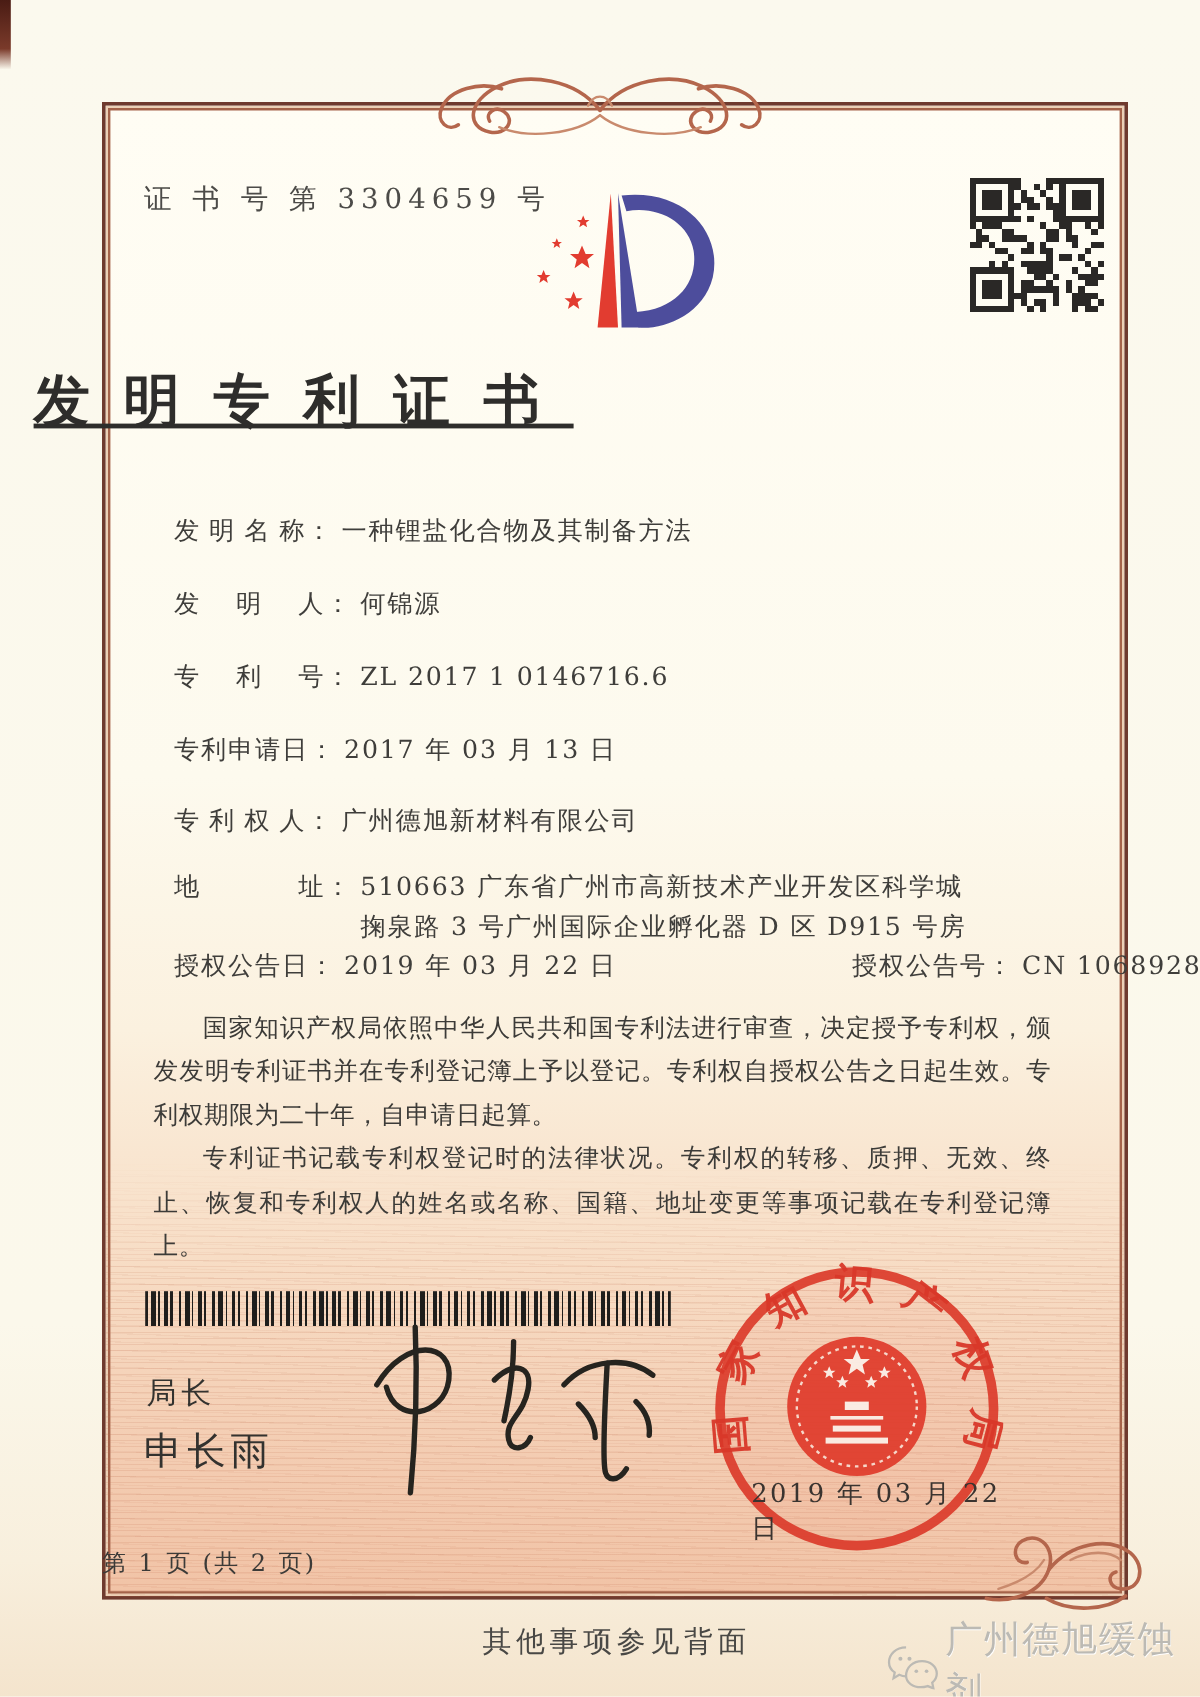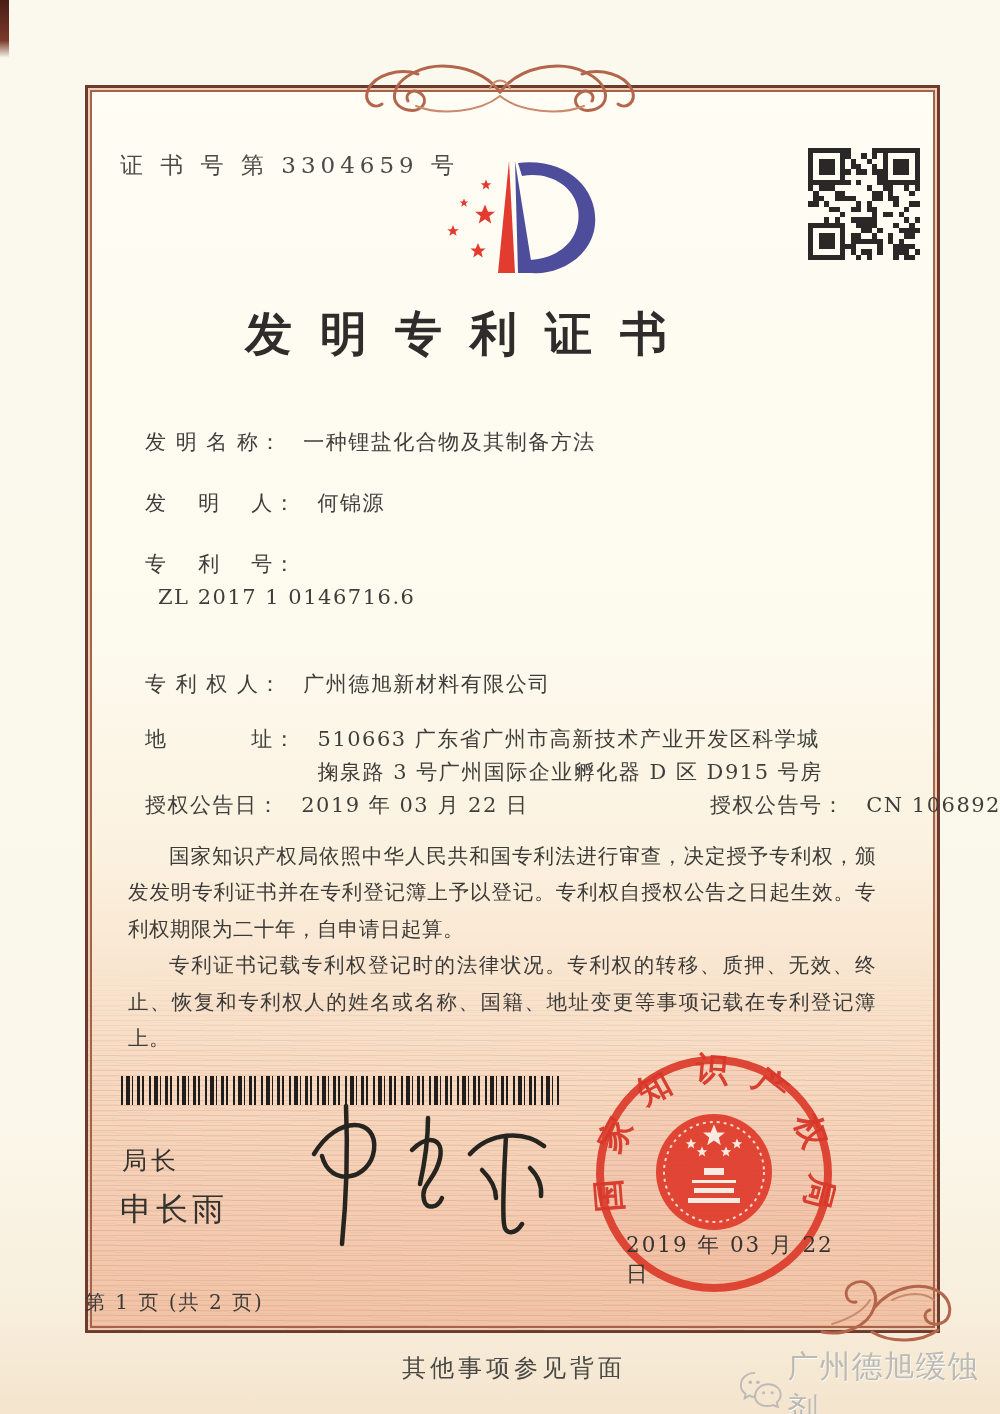--- a/index.html
+++ b/index.html
@@ -36,28 +36,28 @@
   .ornament { position:absolute; pointer-events:none; }
 
   .cert-no {
     position:absolute; left:120px; top:150px;
     font-size:23px; letter-spacing:5px; color:#4c4b48;
   }
   .logo { position:absolute; left:422px; top:143px; width:200px; height:160px; }
   .qr   { position:absolute; left:808px; top:148px; width:112px; height:112px; }
 
   .title {
-    position:absolute; left:0; top:303px; width:912px; text-align:center;
-    font-size:47px; font-weight:600; color:#2e2d2b; letter-spacing:28px; text-indent:28px;
+    position:absolute; left:0; top:303px; width:912px; text-align:left;
+    font-size:47px; font-weight:600; color:#2e2d2b; letter-spacing:28px; text-indent:28px;text-decoration:underline;
   }
 
   .row { position:absolute; left:145px; display:flex; font-size:21px; color:#3f3e3b;
          letter-spacing:1.5px; line-height:1.55; }
-  .row .lab { flex:0 0 auto; white-space:pre; }
-  .row .val { flex:0 1 auto;margin-left:13px; }
+  .row .lab { flex:0 0 auto; white-space:pre;font-family:Liberation Serif, serif; }
+  .row .val { flex:0 1 auto; }
   .row-addr { width:680px; }
   .pair2 { position:absolute; left:565px; top:0; display:flex; white-space:nowrap; }
 
   .paras { position:absolute; left:128px; top:838px; width:748px;
            font-size:20.5px; line-height:1.78; color:#3c3b38; letter-spacing:0.5px;
            text-align:justify; }
   .paras p { text-indent:2em; }
 
   .barcode { position:absolute; left:121px; top:1076px; width:438px; height:29px;
     background: repeating-linear-gradient(90deg,
@@ -372,23 +372,27 @@
   <div class="title">发明专利证书</div>
 
   <div class="row" style="top:426px;">
     <span class="lab">发 明 名 称： </span>
     <span class="val">一种锂盐化合物及其制备方法</span>
   </div>
   <div class="row" style="top:487px;">
     <span class="lab">发　 明　 人： </span>
     <span class="val">何锦源</span>
   </div>
-  <div class="row" style="top:548px;flex-direction:column;">
+  <div class="row" style="top:548px;">
     <span class="lab">专　 利　 号： </span>
     <span class="val">ZL 2017 1 0146716.6</span>
+  </div>
+  <div class="row" style="top:609px;">
+    <span class="lab">专利申请日： </span>
+    <span class="val">2017 年 03 月 13 日</span>
   </div>
   <div class="row" style="top:668px;">
     <span class="lab">专 利 权 人： </span>
     <span class="val">广州德旭新材料有限公司</span>
   </div>
   <div class="row row-addr" style="top:723px;">
     <span class="lab">地　 　　 址： </span>
     <span class="val">510663 广东省广州市高新技术产业开发区科学城掬泉路 3 号广州国际企业孵化器 D 区 D915 号房</span>
   </div>
   <div class="row" style="top:789px; width:750px;">

